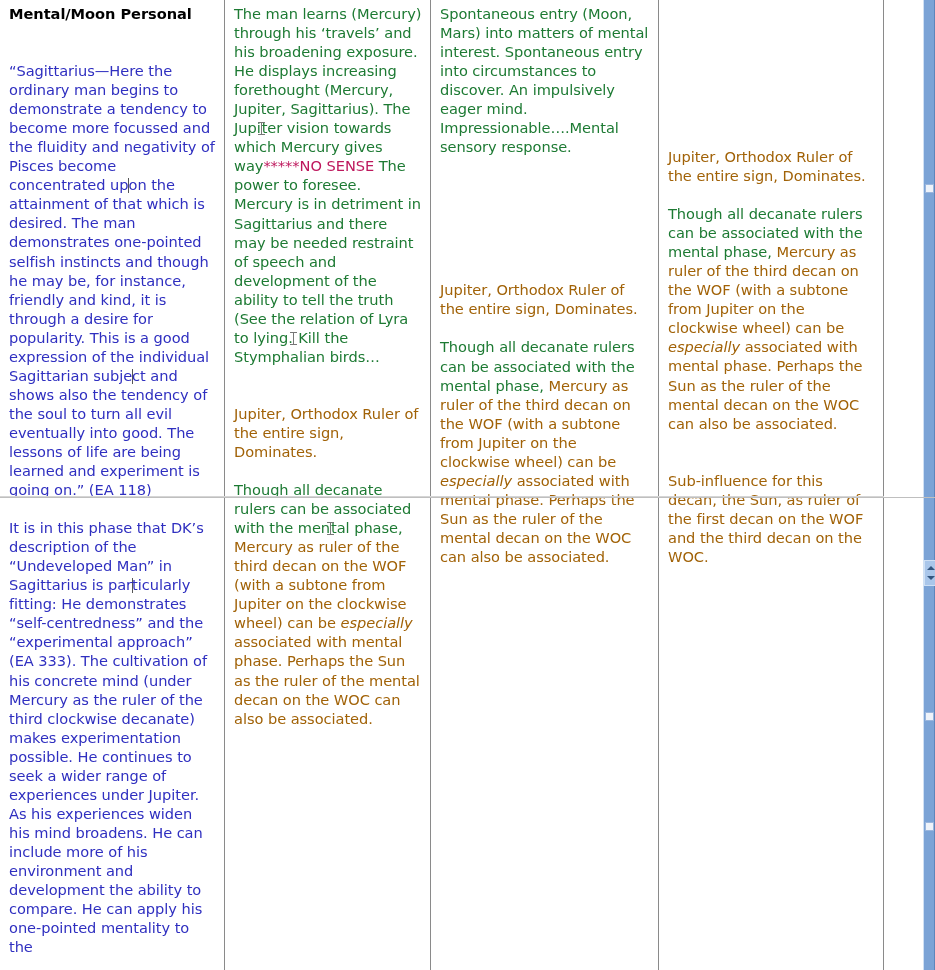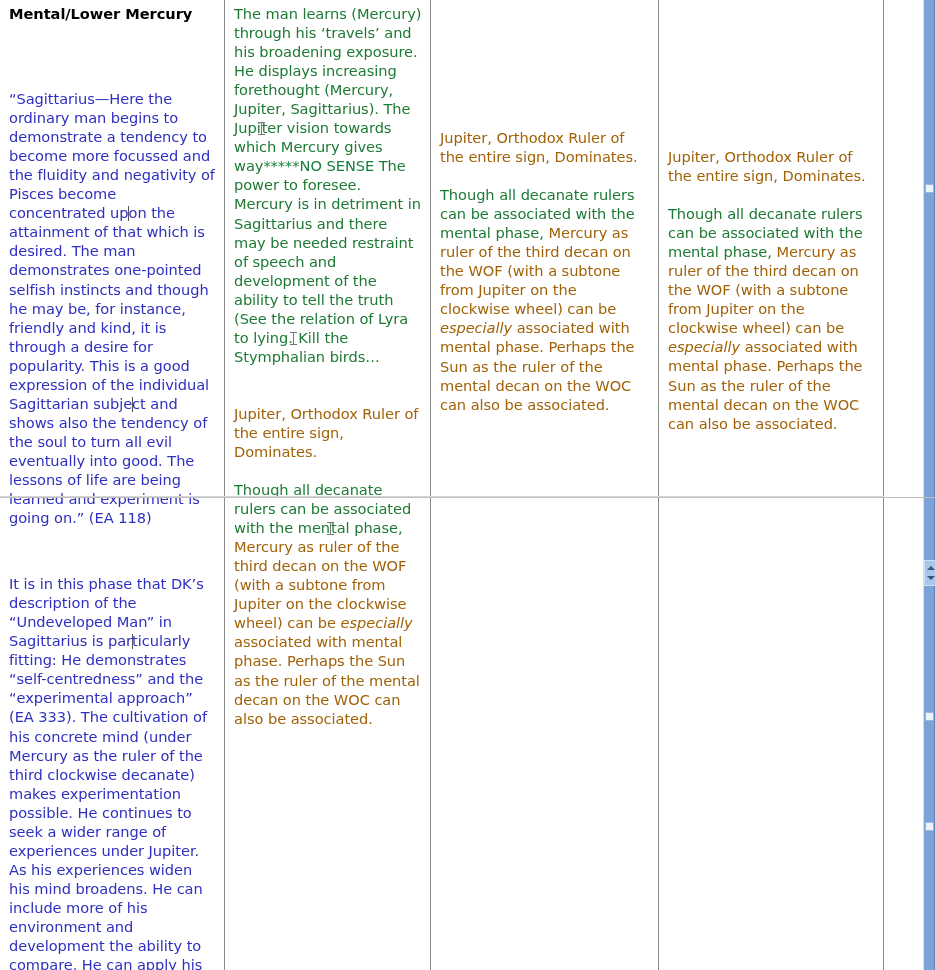--- a/index.html
+++ b/index.html
@@ -50,23 +50,23 @@
     font-size: 14.6px;
     line-height: 19.05px;
     letter-spacing: -0.05px;
     word-spacing: 0px;
   }
   .spacer { height: 19px; }
   .spacer-sm { height: 10px; }
 
   .bold-black { color: #000000; font-weight: bold; }
   .black { color: #000000; }
-  .blue { color: #2f2fc0; margin-top: 28px; }
+  .blue { color: #2f2fc0; }
   .green { color: #1d7a33; }
-  .red { color: #15803d; text-align: right; }
+  .red { color: #be185d; text-align: right; }
   .purple { color: #a16207; }
   .ital { font-style: italic; }
 
   
   .caret {
     display: inline-block;
     width: 1px;
     height: 15px;
     background: #555;
     vertical-align: -3px;
@@ -156,39 +156,40 @@
   }
 </style>
 </head>
 <body>
 
 <div id="page">
 
   <div id="doc-table">
 
     <div class="col col-1">
-      <p class="para bold-black">Mental/Lower Mercury</p>
+      <p class="para bold-black">Mental/Moon Personal</p>
       <div class="spacer"></div>
       <div class="spacer"></div>
       <p class="para blue"><span>“Sagittarius—Here the ordinary man begins to demonstrate a tendency to become more focussed and the fluidity and negativity of Pisces become concentrated up</span><span class="caret"></span><span>on the attainment of that which is desired. The man demonstrates one-pointed selfish instincts and though he may be, for instance, friendly and kind, it is through a desire for popularity. This is a good expression of the individual Sagittarian subje</span><span class="caret"></span><span>ct and shows also the tendency of the soul to turn all evil eventually into good. The lessons of life are being learned and experiment is going on.” (EA 118)</span></p>
       <div class="spacer"></div>
       <p class="para blue"><span>It is in this phase that DK’s description of the “Undeveloped Man” in Sagittarius is par</span><span class="caret"></span><span>ticularly fitting: He demonstrates “self-centredness” and the “experimental approach” (EA 333). The cultivation of his concrete mind (under Mercury as the ruler of the third clockwise decanate) makes experimentation possible. He continues to seek a wider range of experiences under Jupiter. As his experiences widen his mind broadens. He can include more of his environment and development the ability to compare. He can apply his one-pointed mentality to the</span></p>
     </div>
 
     <div class="col col-2">
       <p class="para green"><span>The man learns (Mercury) through his ‘travels’ and his broadening exposure. He displays increasing forethought (Mercury, Jupiter, Sagittarius). The Jupi</span><span class="ibeam"></span><span>ter vision towards which Mercury gives way</span><span class="red">*****NO SENSE</span><span> The power to foresee. Mercury is in detriment in Sagittarius and there may be needed restraint of speech and development of the ability to tell the truth (See the relation of Lyra to lying.</span><span class="ibeam"></span><span>  Kill the Stymphalian birds…</span></p>
       <div class="spacer"></div>
       <div class="spacer"></div>
       <p class="para purple">Jupiter, Orthodox Ruler of the entire sign, Dominates.</p>
       <div class="spacer"></div>
       <p class="para"><span class="green">Though all decanate rulers can be associated with the men</span><span class="ibeam"></span><span class="green">tal phase, </span><span class="purple">Mercury as ruler of the third decan on the WOF  (with a subtone from Jupiter on the clockwise wheel) can be </span><span class="purple ital">especially</span><span class="purple"> associated with mental phase. Perhaps the Sun as the ruler of the mental decan on the WOC can also be associated.</span></p>
       <div class="spacer"></div>
     </div>
 
     <div class="col col-3">
+      <p class="para green">Spontaneous entry (Moon, Mars) into matters of mental interest. Spontaneous entry into circumstances to discover. An impulsively eager mind. Impressionable….Mental sensory response.</p>
       <div class="spacer"></div>
       <div class="spacer"></div>
       <div class="spacer"></div>
       <div class="spacer"></div>
       <div class="spacer"></div>
       <div class="spacer"></div>
       <div class="spacer-sm"></div>
       <p class="para purple">Jupiter, Orthodox Ruler of the entire sign, Dominates.</p>
       <div class="spacer"></div>
       <p class="para"><span class="green">Though all decanate rulers can be associated with the mental phase, </span><span class="purple">Mercury as ruler of the third decan on the WOF  (with a subtone from Jupiter on the clockwise wheel) can be </span><span class="purple ital">especially</span><span class="purple"> associated with mental phase. Perhaps the Sun as the ruler of the mental decan on the WOC can also be associated.</span></p>
@@ -203,20 +204,21 @@
       <div class="spacer"></div>
       <div class="spacer"></div>
       <div class="spacer"></div>
       <div class="spacer"></div>
       <div class="spacer-sm"></div>
       <p class="para purple">Jupiter, Orthodox Ruler of the entire sign, Dominates.</p>
       <div class="spacer"></div>
       <p class="para"><span class="green">Though all decanate rulers can be associated with the mental phase, </span><span class="purple">Mercury as ruler of the third decan on the WOF  (with a subtone from Jupiter on the clockwise wheel) can be </span><span class="purple ital">especially</span><span class="purple"> associated with mental phase. Perhaps the Sun as the ruler of the mental decan on the WOC can also be associated.</span></p>
       <div class="spacer"></div>
       <div class="spacer"></div>
+      <p class="para purple">Sub-influence for this decan, the Sun, as ruler of the first decan on the WOF and the third decan on the WOC.</p>
     </div>
 
   </div>
 
   <div id="page-break-line2"></div>
   <div id="page-break-line"></div>
 
   <div id="right-gutter"></div>
 
   <div id="scroll-strip">

